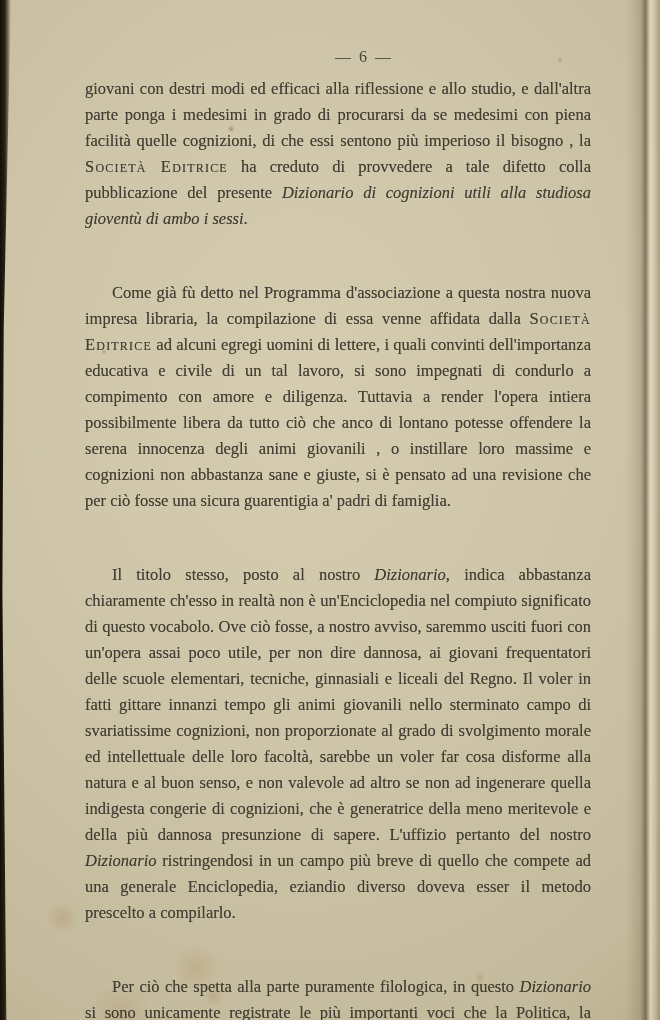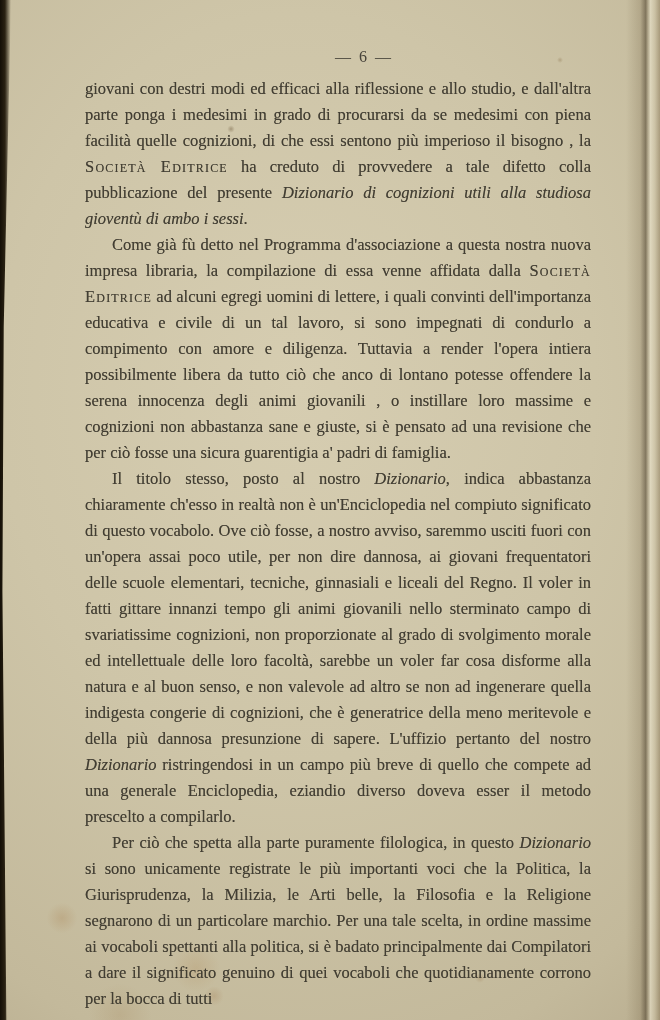--- a/index.html
+++ b/index.html
@@ -70,20 +70,21 @@
     color: #423e33;
     text-align: justify;
     text-shadow: 0 0 0.5px rgba(62,56,44,0.55);
   }
   .text-block p {
     margin: 0;
     padding: 0;
   }
   .text-block p.indent {
     text-indent: 27px;
+    margin-top: 48px;
   }
   .seg-italic { font-style: italic; }
   .seg-smallcaps {
     font-variant: small-caps;
     letter-spacing: 1.2px;
   }
 </style>
 </head>
 <body>
 

